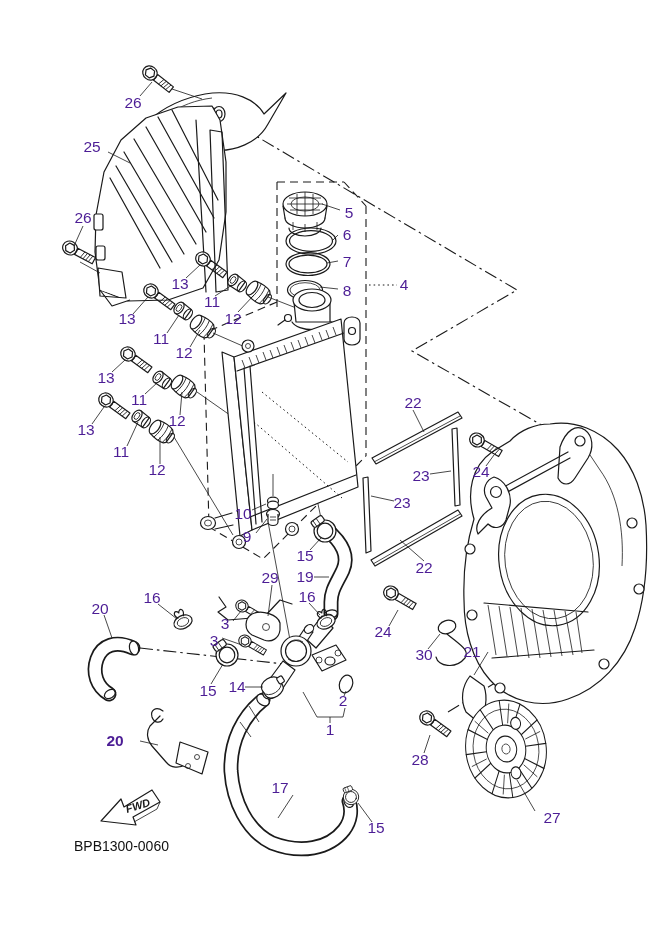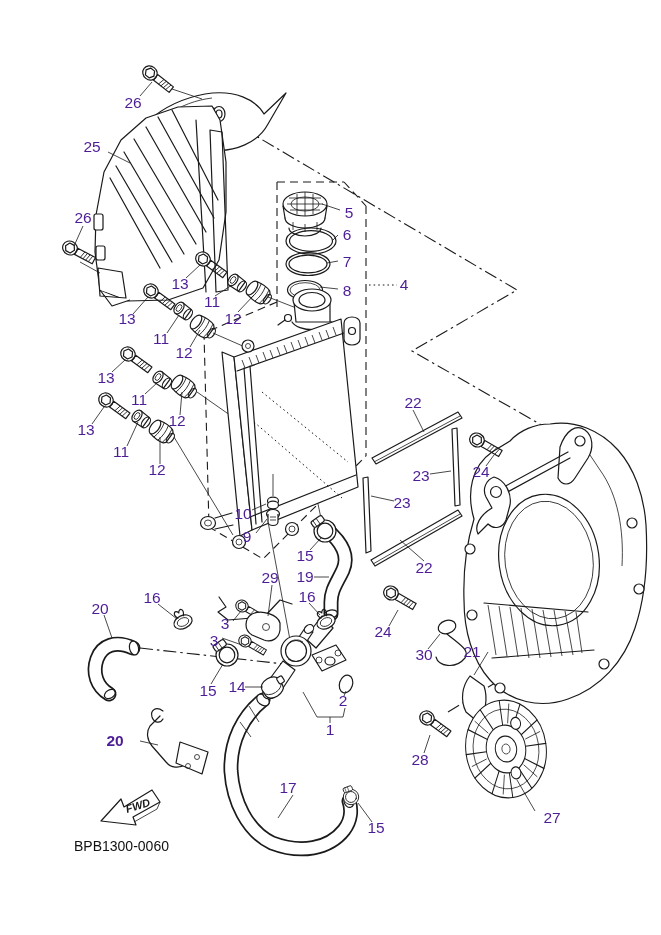--- a/index.html
+++ b/index.html
@@ -452,21 +452,21 @@
       <div class="part-label" style="left: 307px; top: 597px;">16</div>
       <div class="part-label" style="left: 152px; top: 598px;">16</div>
       <div class="part-label" style="left: 100px; top: 609px;">20</div>
       <div class="part-label" style="left: 225px; top: 624px;">3</div>
       <div class="part-label" style="left: 214px; top: 641px;">3</div>
       <div class="part-label" style="left: 208px; top: 691px;">15</div>
       <div class="part-label" style="left: 237px; top: 687px;">14</div>
       <div class="part-label" style="left: 343px; top: 701px;">2</div>
       <div class="part-label" style="left: 330px; top: 730px;">1</div>
       <div class="part-label" style="left: 115px; top: 741px; font-weight: bold;">20</div>
-      <div class="part-label" style="left: 288px; top: 788px;">17</div>
+      <div class="part-label" style="left: 280px; top: 788px;">17</div>
       <div class="part-label" style="left: 376px; top: 828px;">15</div>
       <div class="part-label" style="left: 413px; top: 403px;">22</div>
       <div class="part-label" style="left: 421px; top: 476px;">23</div>
       <div class="part-label" style="left: 402px; top: 503px;">23</div>
       <div class="part-label" style="left: 424px; top: 568px;">22</div>
       <div class="part-label" style="left: 481px; top: 472px;">24</div>
       <div class="part-label" style="left: 383px; top: 632px;">24</div>
       <div class="part-label" style="left: 424px; top: 655px;">30</div>
       <div class="part-label" style="left: 472px; top: 652px;">21</div>
       <div class="part-label" style="left: 420px; top: 760px;">28</div>

